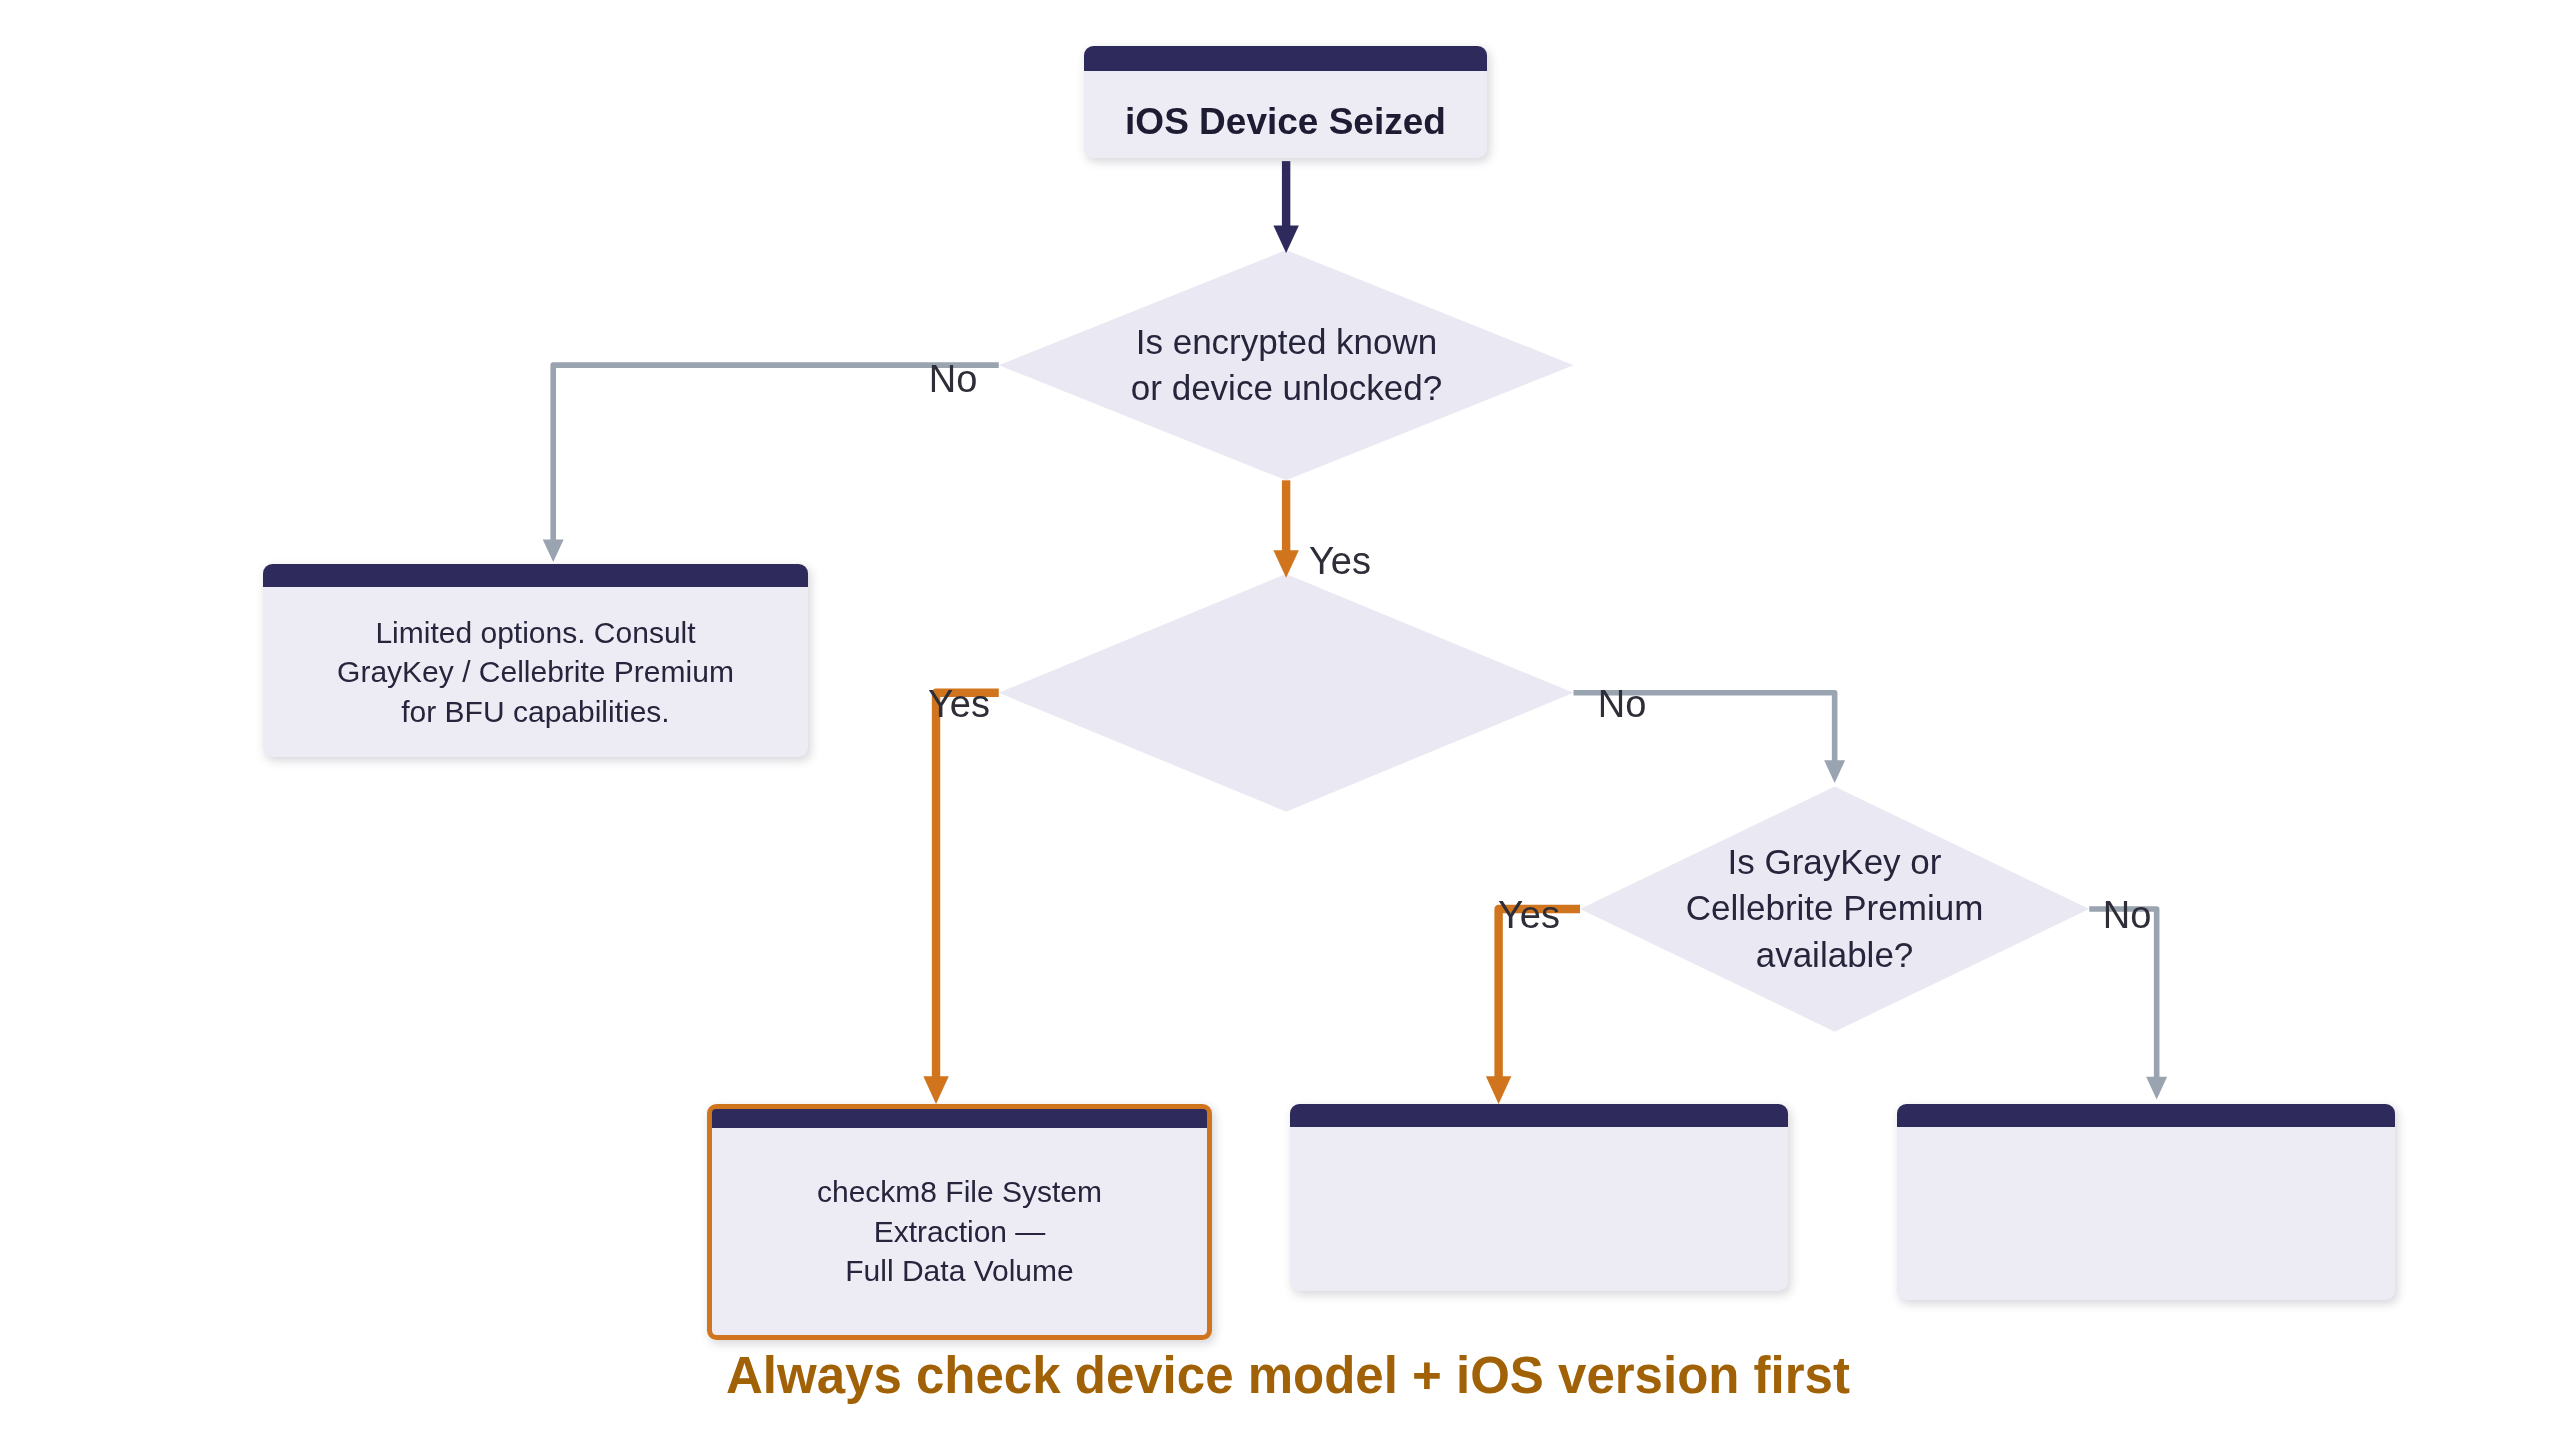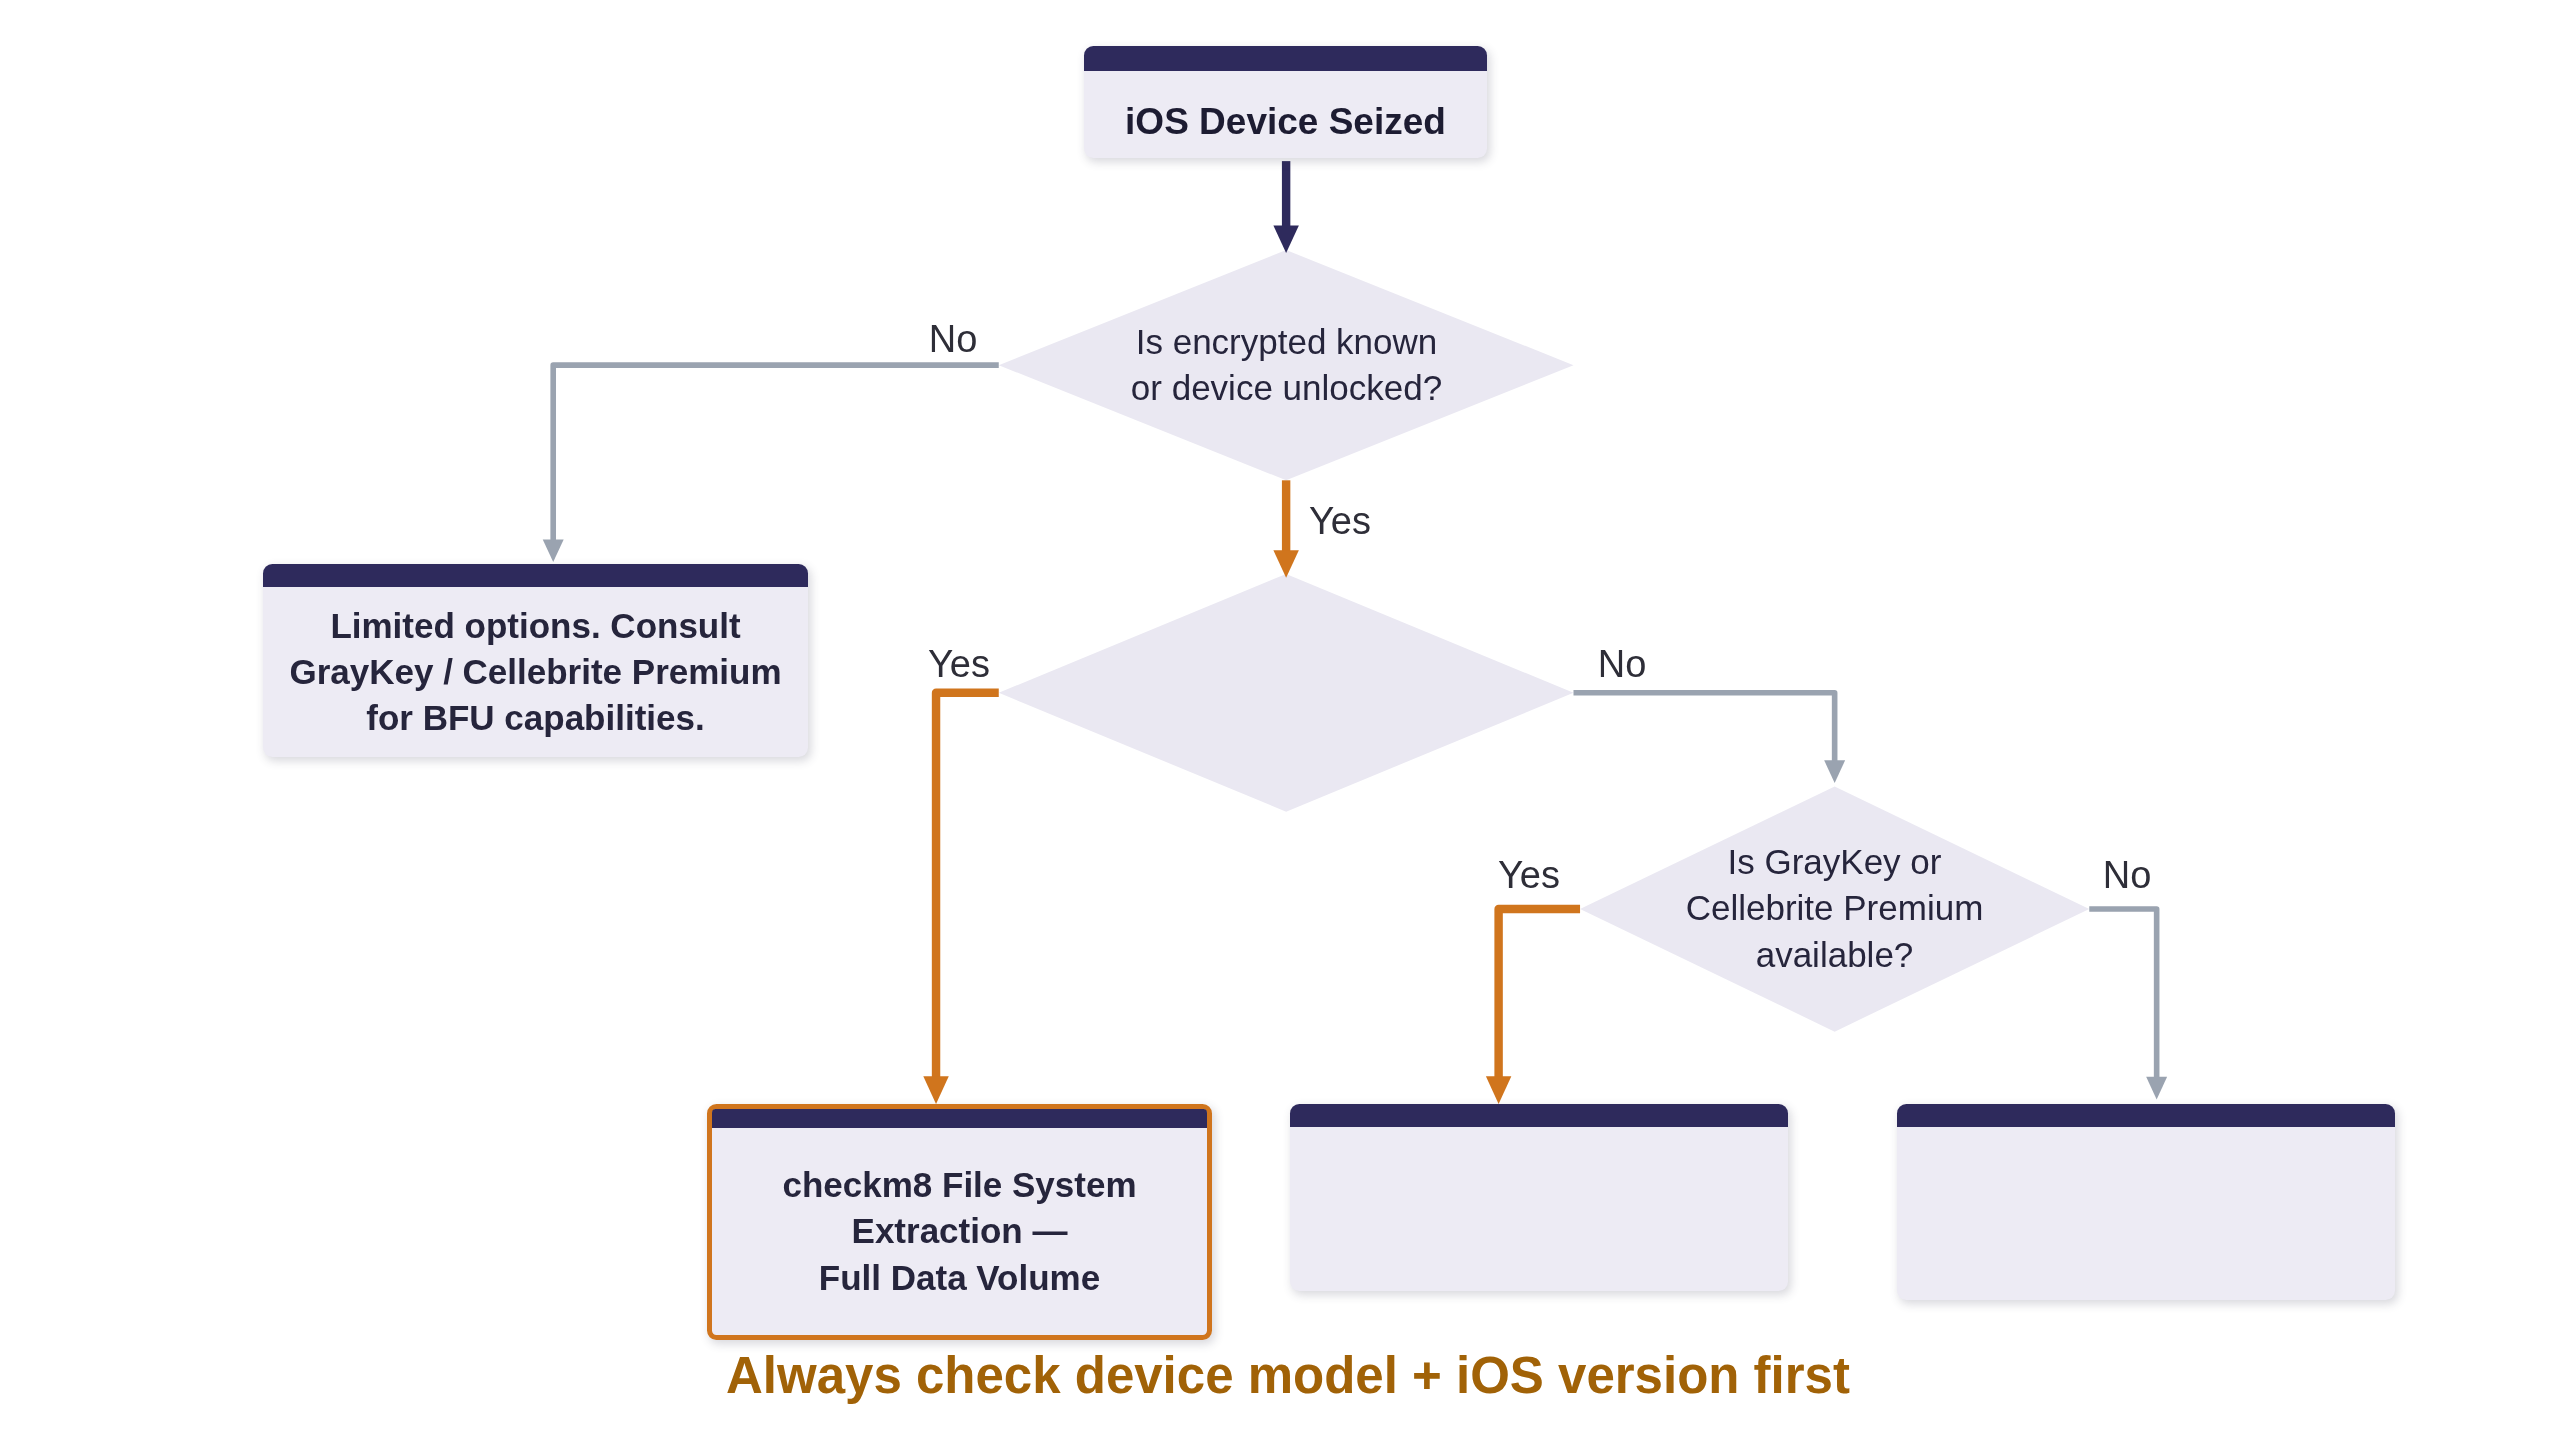--- a/index.html
+++ b/index.html
@@ -35,22 +35,22 @@
     background: #2e2a5c;
     border-radius: 9.4px 9.4px 0 0;
   }
   .node-label {
     flex: 1 1 auto;
     display: flex;
     align-items: center;
     justify-content: center;
     text-align: center;
     white-space: pre-line;
-    font-size: 35px;
-    font-weight: 700;
+    font-size: 30px;
+    font-weight: 400;
     color: #26253c;
     line-height: 1.32;
     padding: 7.5px 15px;
   }
   .pos-start       { left: 1084px; top: 46px;   width: 403px; height: 112px; }
   .pos-start .node-bar { height: 25px; }
   .pos-start .node-label { font-weight: 600; font-size: 37px; color: #1d1c32; margin-top: 16px; }
   .pos-limited     { left: 263px;  top: 564px;  width: 545px; height: 193px; }
   .pos-checkm8     { left: 707px;  top: 1104px; width: 505px; height: 236px; border: 5.6px solid #d0751d; }
   .pos-checkm8 .node-bar { height: 19px; border-radius: 3.7px 3.7px 0 0; }
@@ -73,20 +73,21 @@
   .pos-d-chipset  { left: 999px; top: 574px; width: 575px; height: 238px; }
   .pos-d-tools    { left: 1580px; top: 786px; width: 509px; height: 245px; }
 
   .edge-label {
     position: absolute;
     transform: translate(-50%, -50%);
     font-size: 38px;
     font-weight: 500;
     color: #2e2e38;
     white-space: nowrap;
+    margin-top: 40px;
   }
   .pos-l-passcode-no  { left: 953px; top: 339px; }
   .pos-l-passcode-yes { left: 1340px; top: 521px; }
   .pos-l-chipset-yes  { left: 959px; top: 664px; }
   .pos-l-chipset-no   { left: 1622px; top: 664px; }
   .pos-l-tools-yes    { left: 1529px; top: 875px; }
   .pos-l-tools-no     { left: 2127px; top: 875px; }
 
   .footnote {
     position: absolute;

